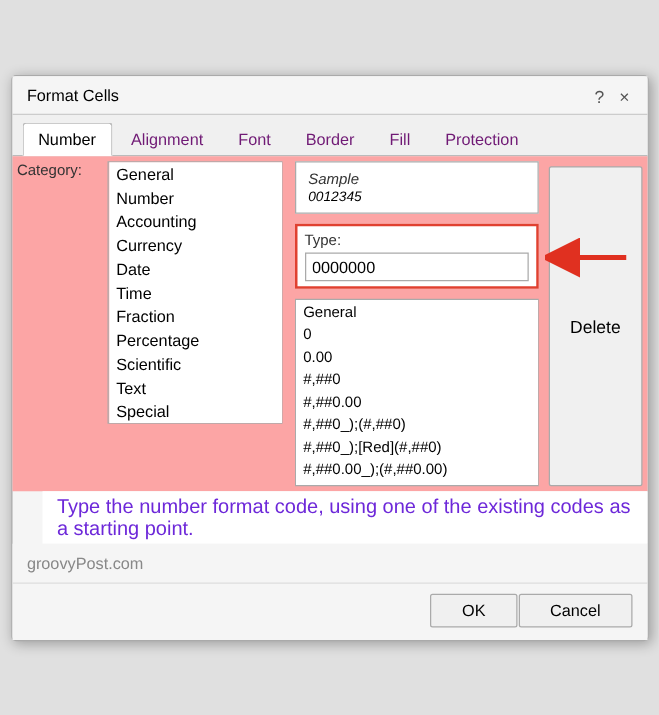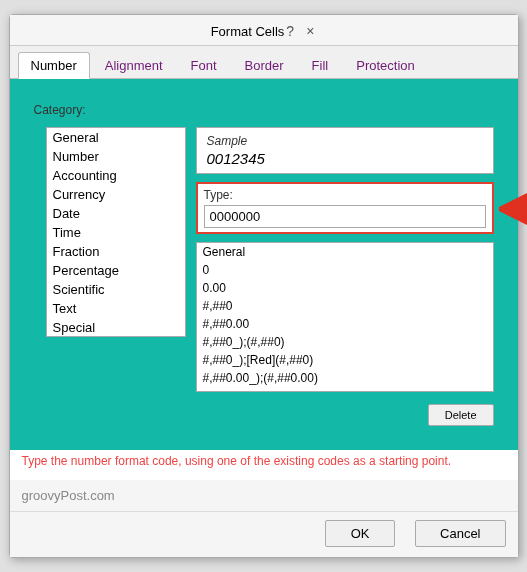--- a/index.html
+++ b/index.html
@@ -17,21 +17,21 @@
       background: #f5f5f5;
       border: 1px solid #aaa;
       border-radius: 4px;
       width: 510px;
       padding: 0;
       box-shadow: 2px 2px 10px rgba(0,0,0,0.3);
     }
     .title-bar {
       background: #f5f5f5;
       display: flex;
-      justify-content: center;
+      justify-content: space-between;
       align-items: center;
       padding: 8px 12px 6px 12px;
       border-bottom: 1px solid #ccc;
     }
     .title-bar-title {
       font-size: 13px;
       font-weight: normal;
       color: #000;
     }
     .title-bar-controls {
@@ -67,24 +67,24 @@
     }
     .tab.active {
       background: #fff;
       border-color: #bbb;
       border-bottom: 1px solid #fff;
       margin-bottom: -1px;
       color: #000;
       font-weight: normal;
     }
     .content {
-      background: #14b8a6;
-      padding: 24px;
-      display: flex;
-      flex-direction: column;
+      background: #fca5a5;
+      padding: 4px;
+      display: flex;
+      flex-direction: row;
       gap: 8px;
     }
     .category-label {
       font-size: 12px;
       color: #333;
       margin-bottom: 2px;
     }
     .main-row {
       display: flex;
       gap: 10px;
@@ -116,21 +116,21 @@
       border: 1px solid #aaa;
       padding: 6px 10px;
       background: #fff;
       font-style: italic;
     }
     .sample-label {
       font-size: 12px;
       color: #333;
     }
     .sample-value {
-      font-size: 15px;
+      font-size: 11px;
       color: #000;
       padding-top: 2px;
     }
     .type-box {
       border: 2px solid #e04030;
       background: #fff;
       padding: 4px 6px;
     }
     .type-label {
       font-size: 12px;
@@ -156,43 +156,44 @@
       color: #000;
       cursor: pointer;
     }
     .delete-row {
       display: flex;
       justify-content: flex-end;
       padding: 4px 0 0 0;
     }
     .delete-btn {
       padding: 4px 16px;
-      font-size: 11px;
+      font-size: 14px;
       border: 1px solid #aaa;
       background: #f0f0f0;
       cursor: pointer;
       border-radius: 2px;
     }
     .description {
-      font-size: 12px;
-      color: #ef4444;
+      font-size: 16px;
+      color: #6d28d9;
       padding: 4px 12px 2px 12px;
       background: #fff;
       min-height: 30px;
+      margin-left: 24px;
     }
     .watermark {
       font-size: 13px;
       color: #888;
       padding: 8px 12px;
       background: #f5f5f5;
     }
     .footer {
       display: flex;
       justify-content: flex-end;
-      gap: 20px;
+      gap: 1px;
       padding: 8px 12px 10px 12px;
       background: #f5f5f5;
       border-top: 1px solid #ddd;
     }
     .footer-btn {
       padding: 5px 24px;
       font-size: 13px;
       border: 1px solid #aaa;
       background: #f0f0f0;
       cursor: pointer;

